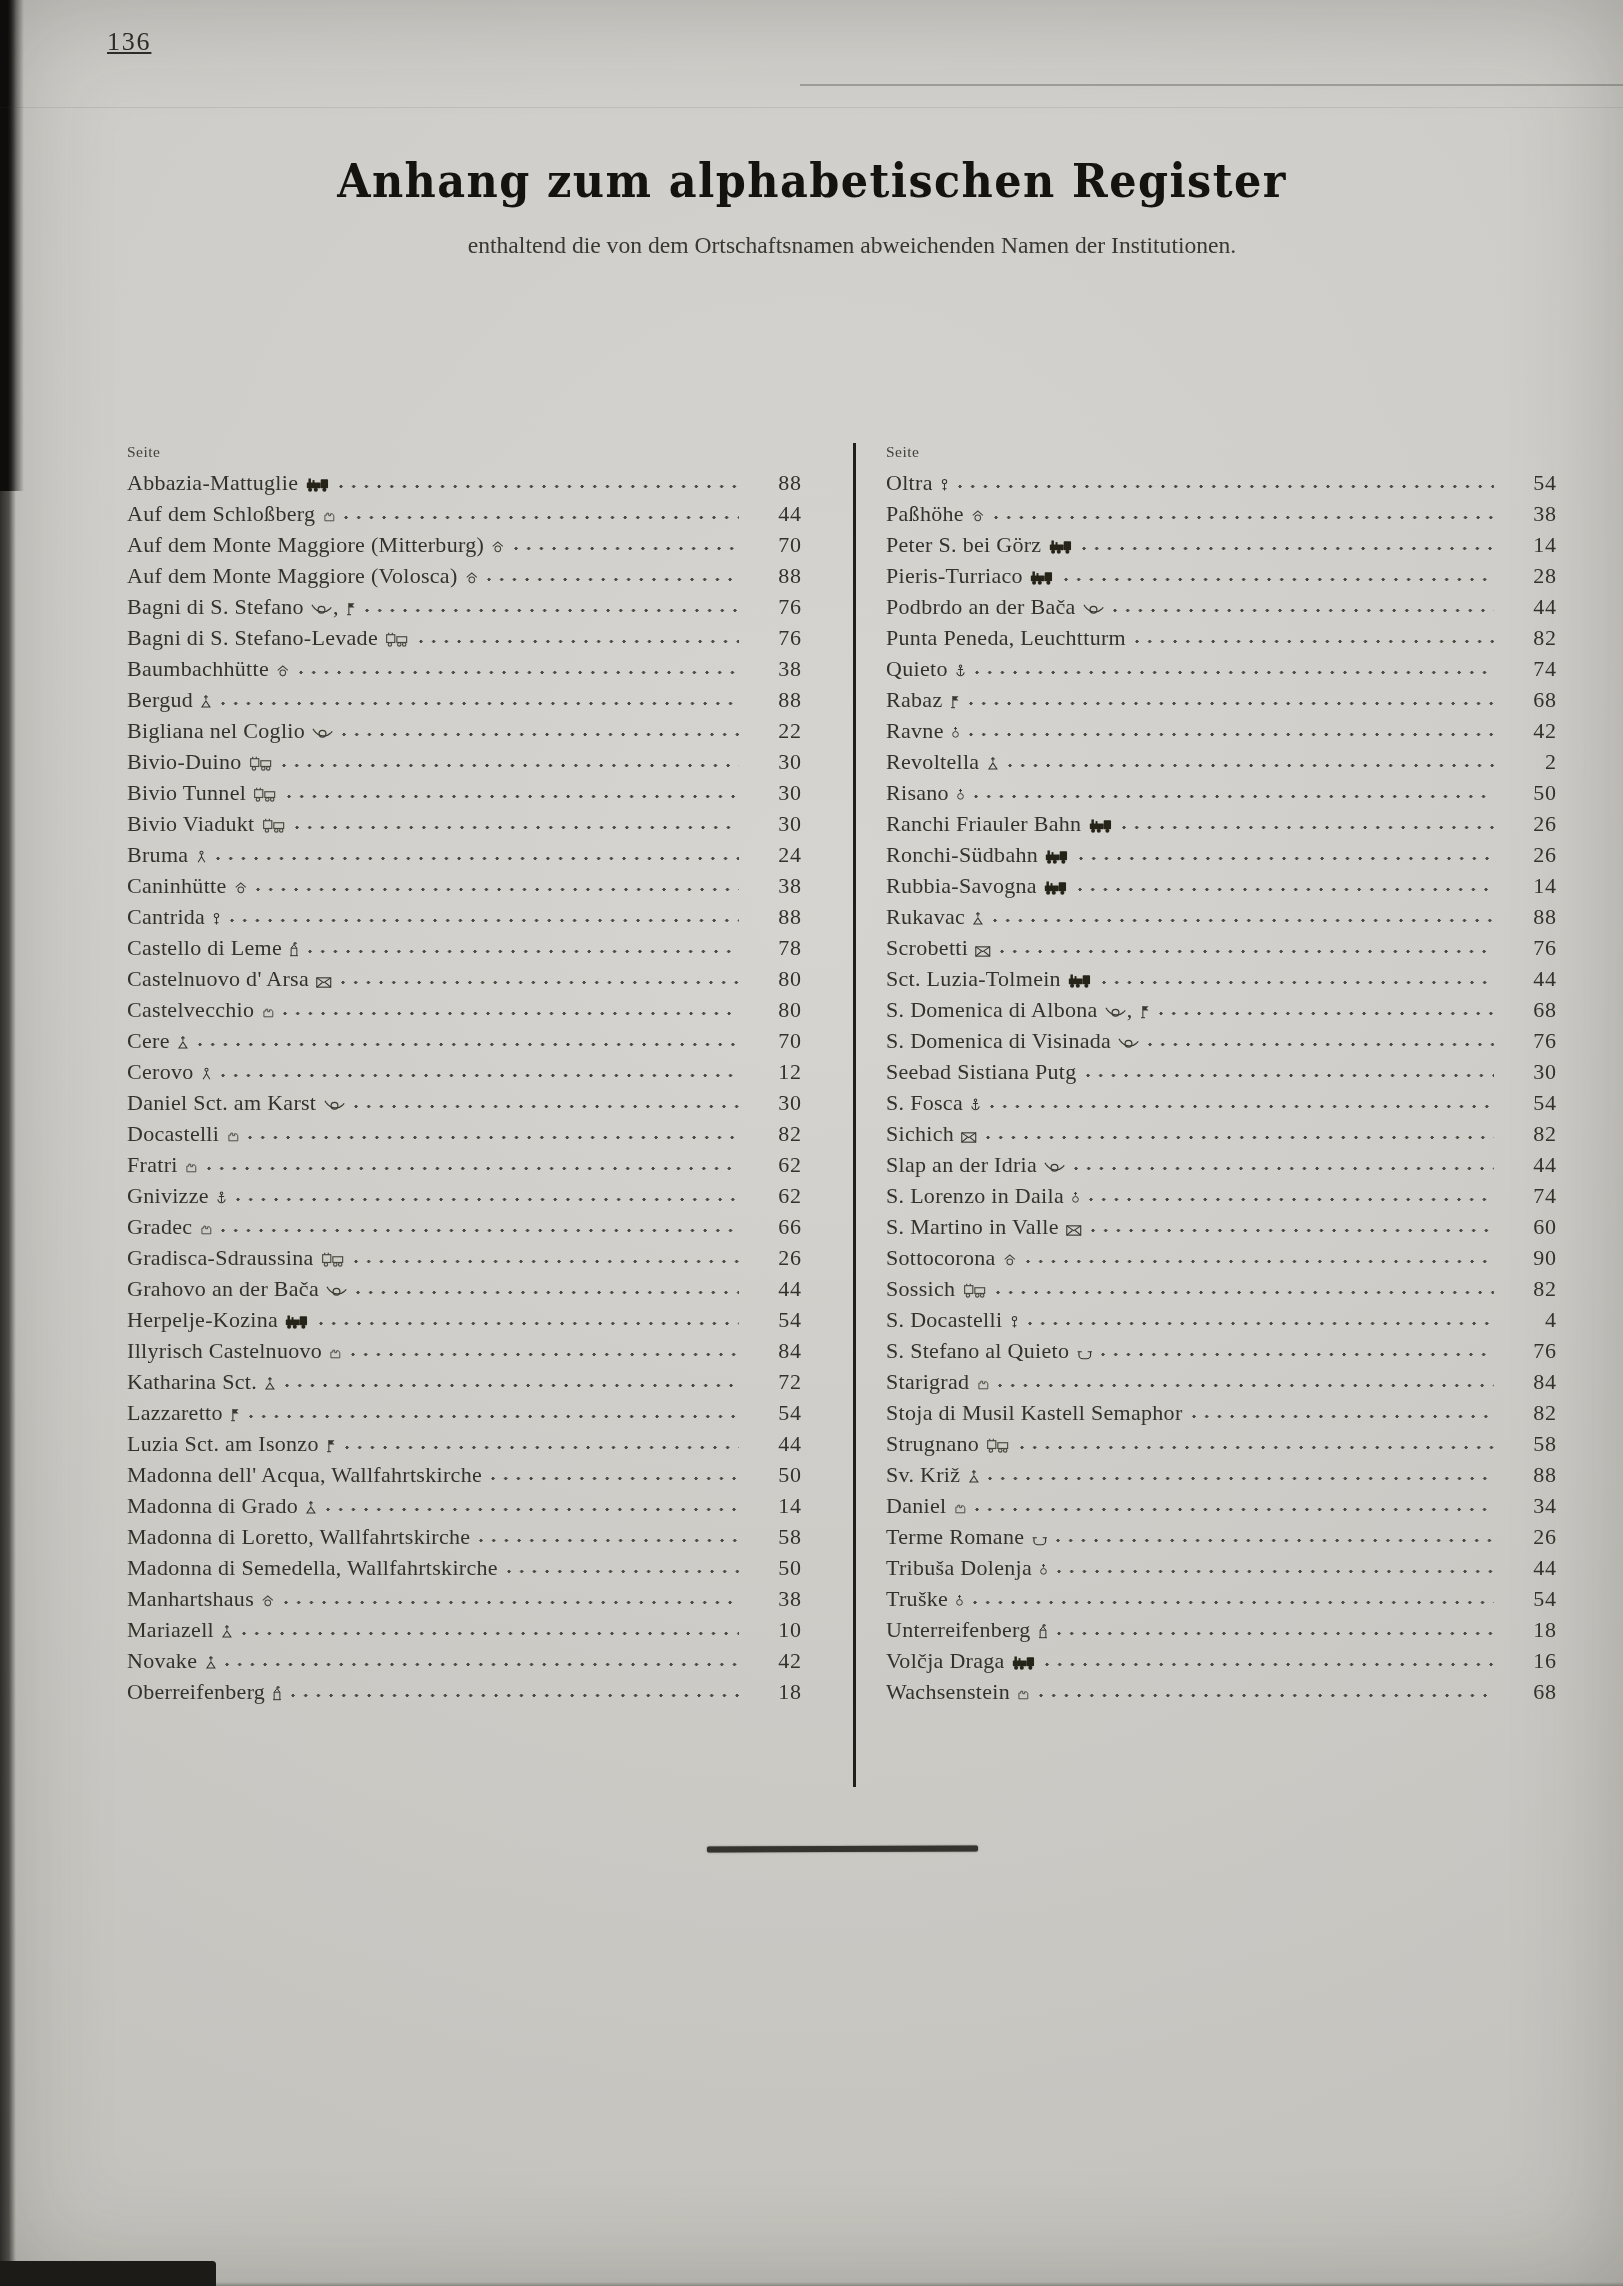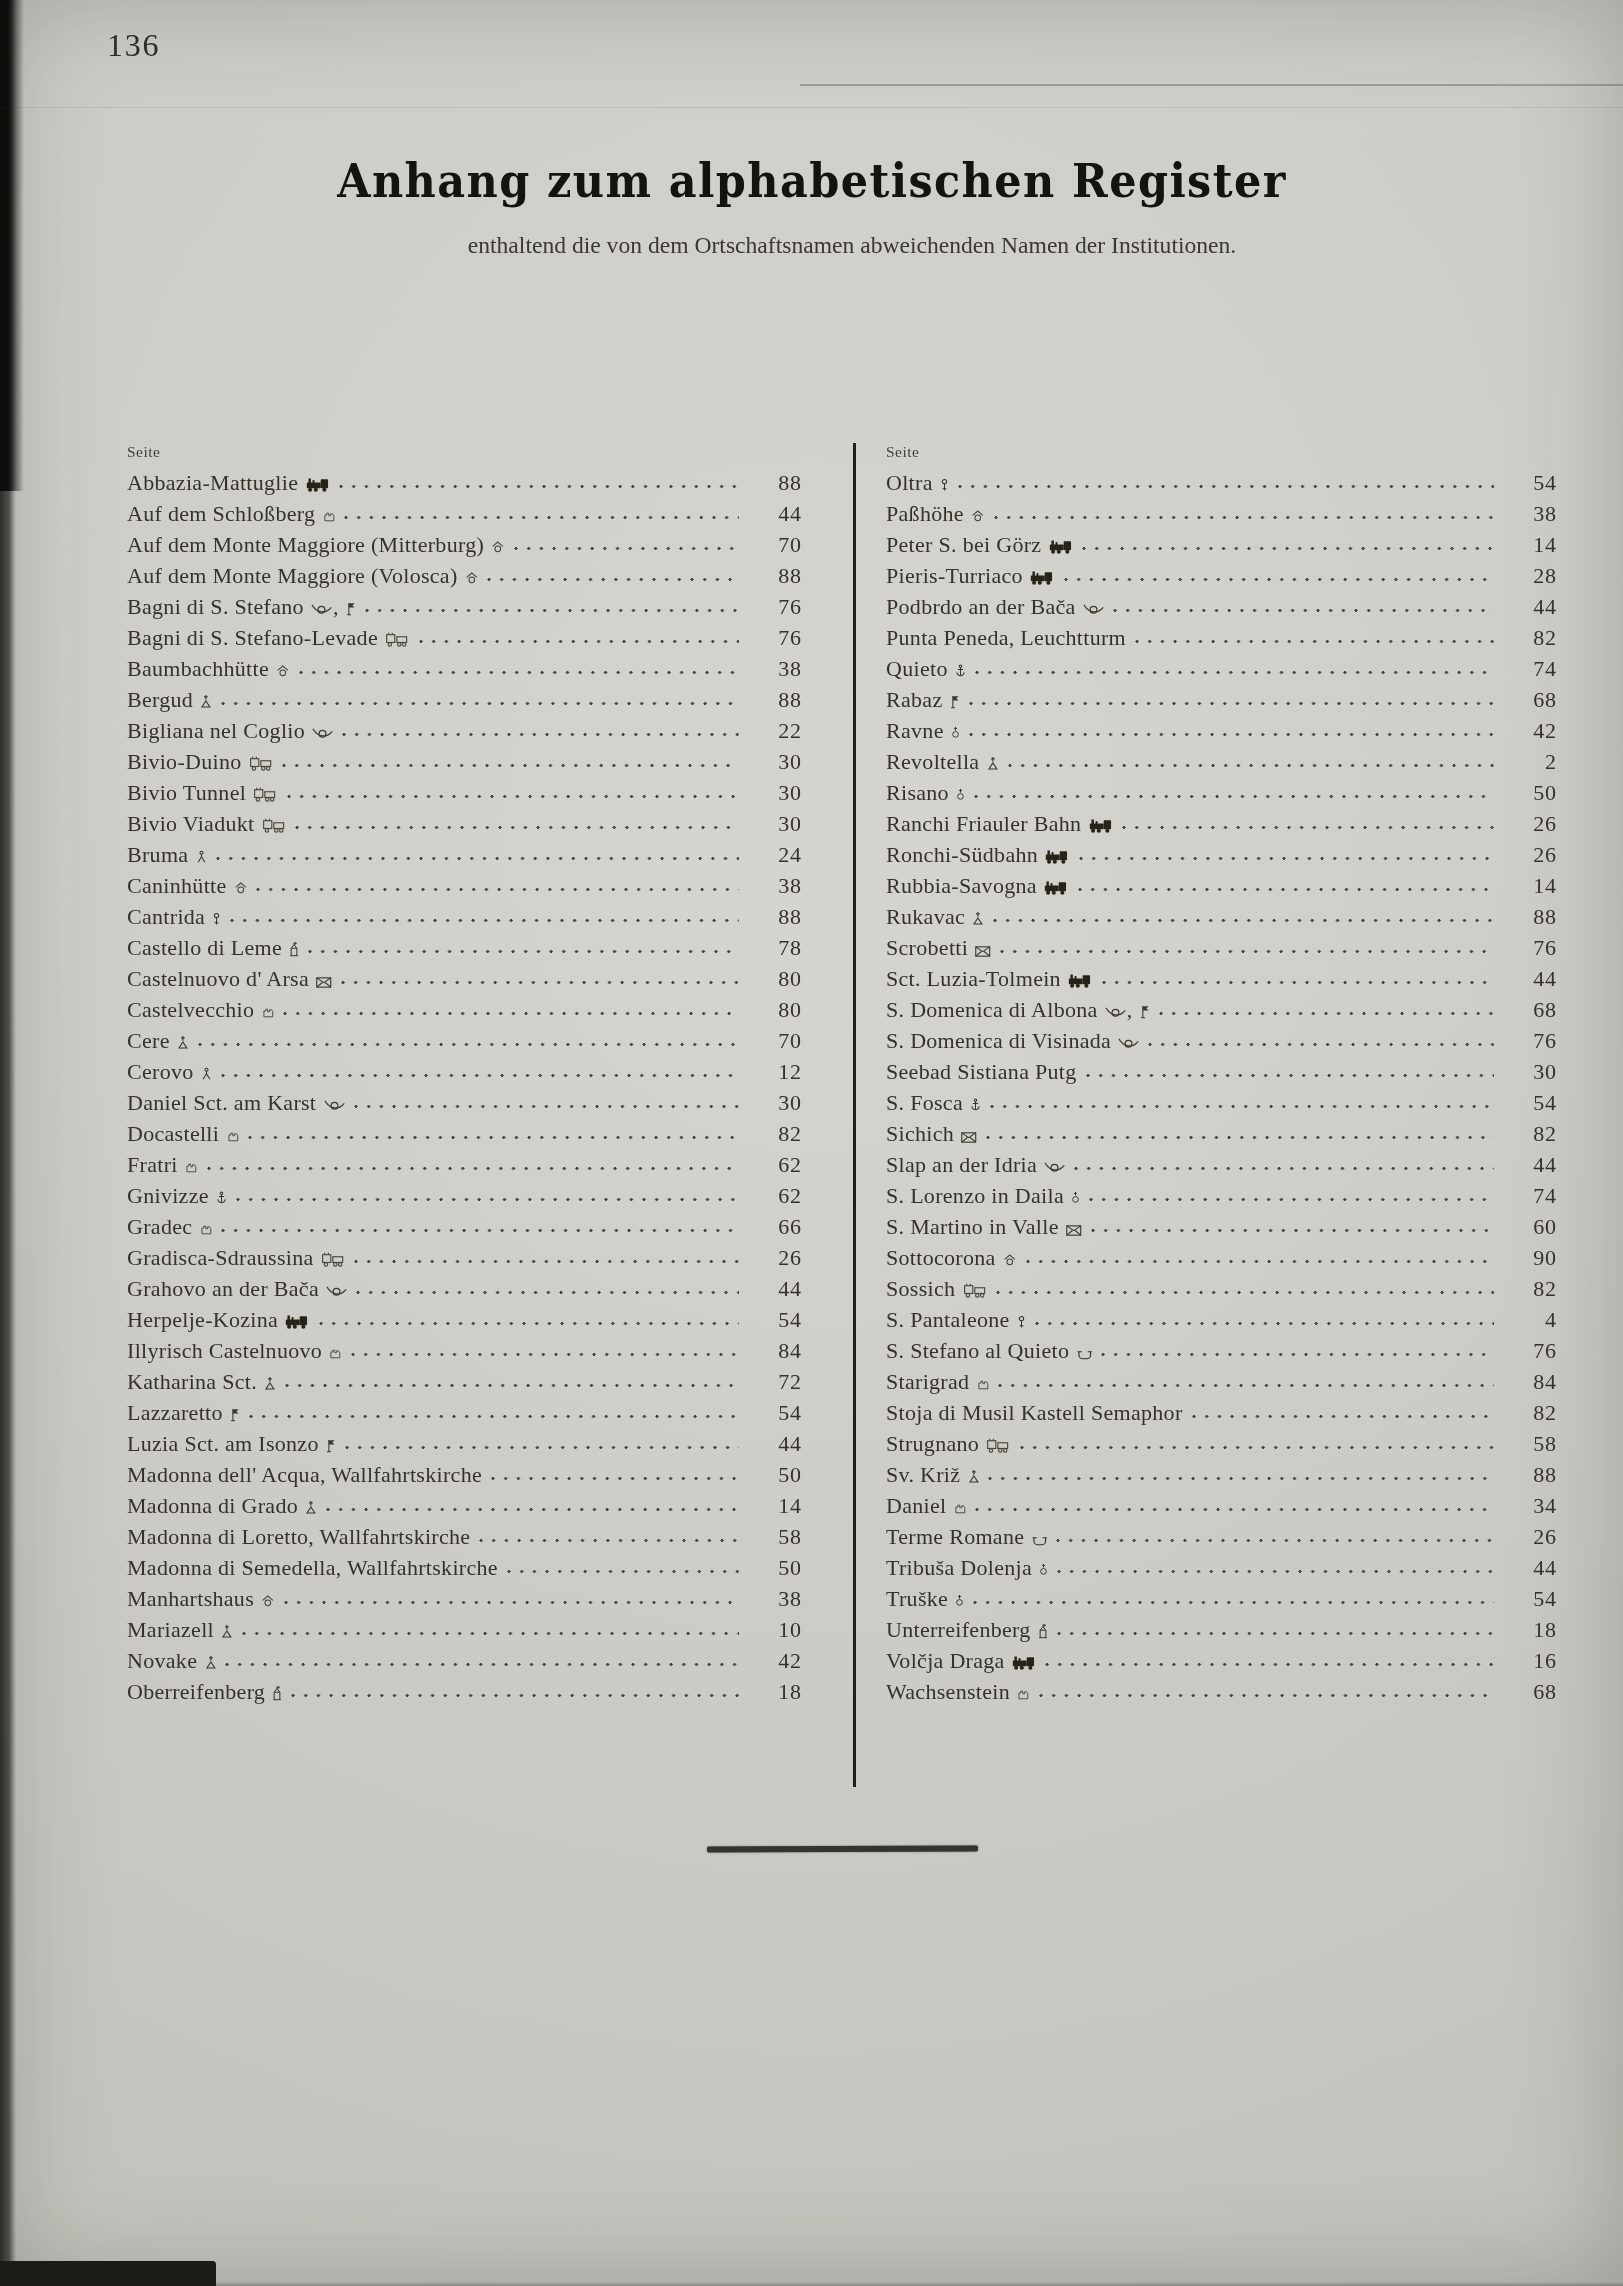--- a/index.html
+++ b/index.html
@@ -27,21 +27,21 @@
   .artifact-topline{
     position:absolute;left:800px;top:84px;width:824px;height:1.8px;
     background:rgba(70,68,62,0.35);
   }
   .artifact-topline2{
     position:absolute;left:0px;top:107px;width:1624px;height:0.9px;
     background:rgba(70,68,62,0.12);
   }
   .folio{
     position:absolute;left:107px;top:27px;
-    font-size:32px;letter-spacing:1.8px;color:#2e2c26;
+    font-size:26px;letter-spacing:1.8px;color:#2e2c26;text-decoration:underline;
   }
   .title{
     position:absolute;left:0;top:156px;width:100%;margin:0;
     text-align:center;
     font-family:"DejaVu Serif", serif;
     font-weight:bold;
     font-size:43px;
     letter-spacing:1.4px;
     color:#15130f;
     transform:scaleY(1.08);
@@ -837,21 +837,21 @@
                 <path d="M4.5 4.5V2M9 4.5V2"></path>
                 <circle cx="6" cy="16.4" r="2.1"></circle>
                 <circle cx="17.5" cy="16.4" r="2.1"></circle>
                 <circle cx="23.5" cy="16.4" r="2.1"></circle>
               </g>
             </svg></span></span>
         <span class="leader"></span>
         <span class="page">82</span>
       </div>
       <div class="row">
-        <span class="label"><span>S. Pantaleone</span><span class="icon"><svg viewBox="0 0 14 20" width="9" height="13.6">
+        <span class="label"><span>S. Docastelli</span><span class="icon"><svg viewBox="0 0 14 20" width="9" height="13.6">
               <g stroke="#35332b" stroke-width="1.6" fill="none">
                 <circle cx="7" cy="5" r="3.4"></circle>
                 <path d="M7 8.4V19M4 16.2h6"></path>
               </g>
             </svg></span></span>
         <span class="leader"></span>
         <span class="page">4</span>
       </div>
       <div class="row">
         <span class="label"><span>S. Stefano al Quieto</span><span class="icon"><svg viewBox="0 0 20 14" width="15.5" height="11">

